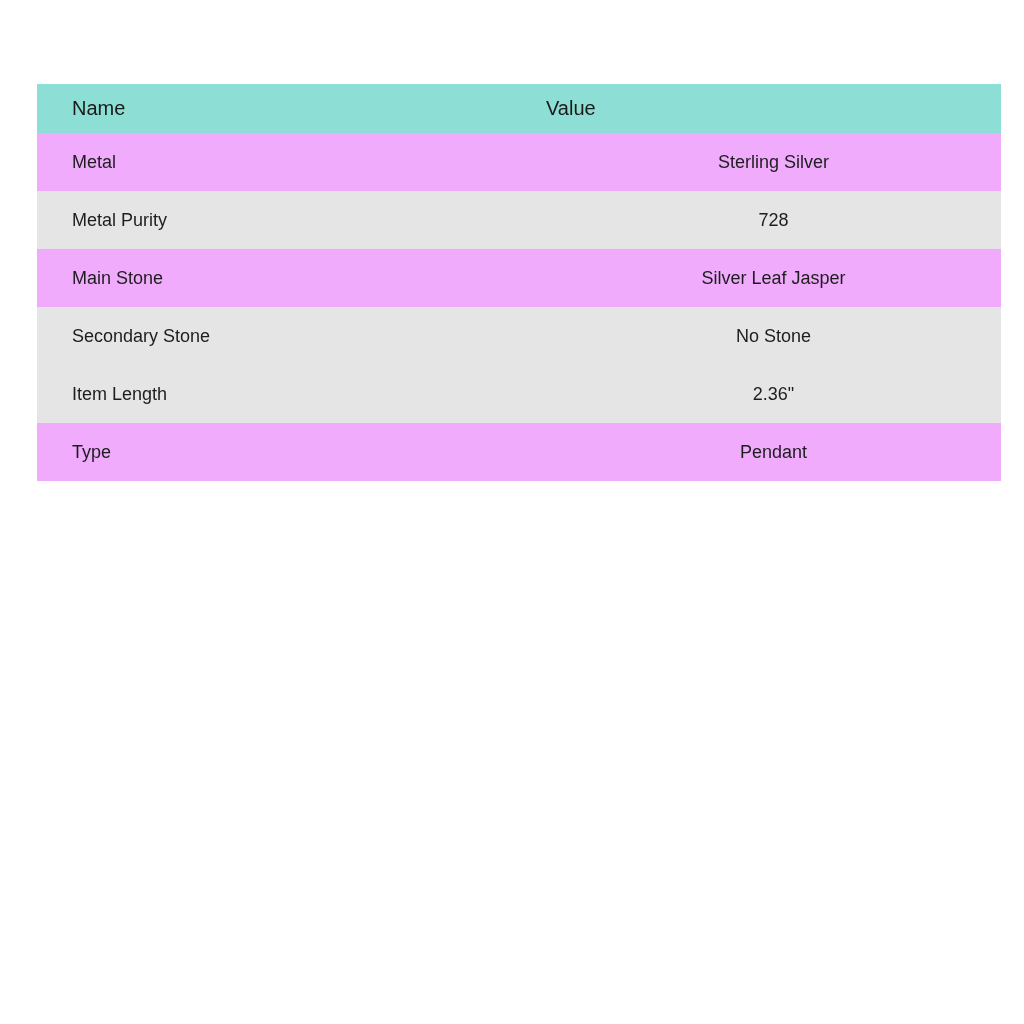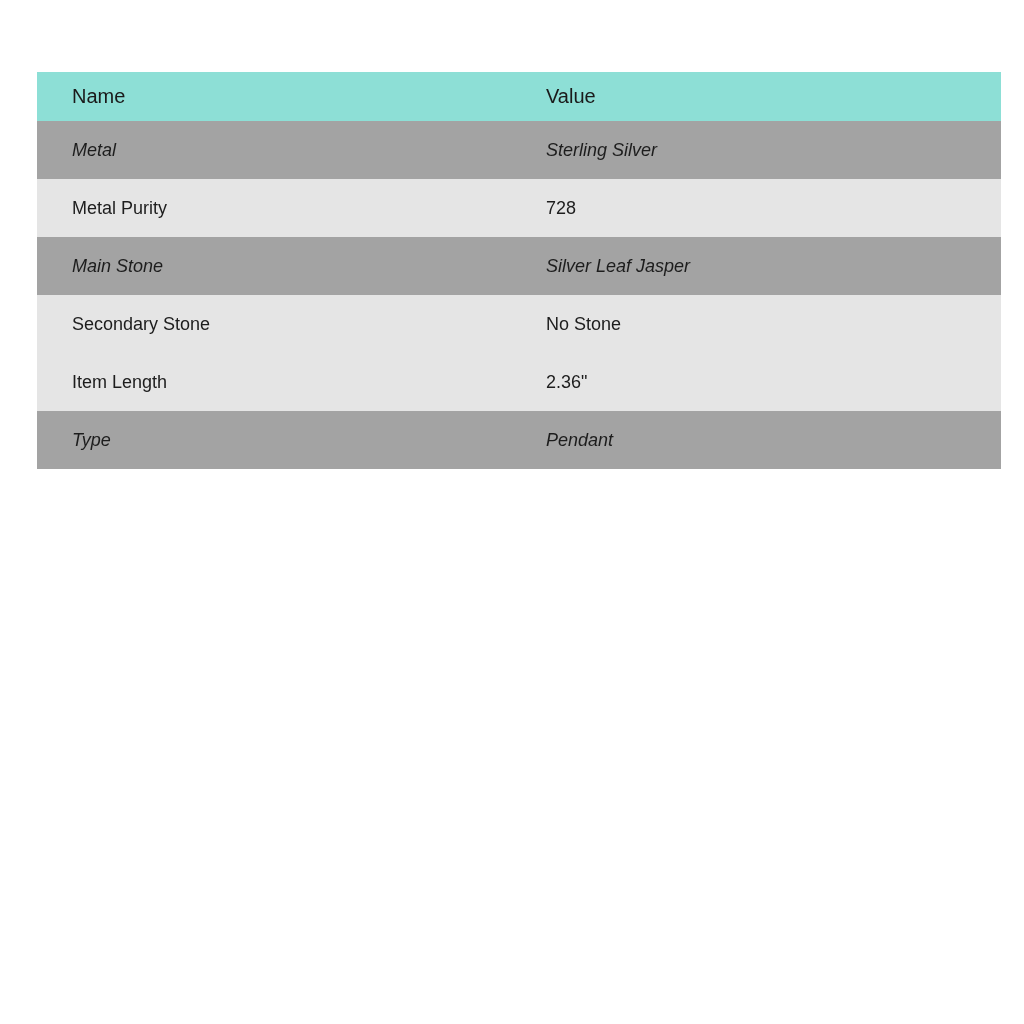--- a/index.html
+++ b/index.html
@@ -15,21 +15,21 @@
     position: relative;
     width: 1024px;
     height: 1024px;
     background: #ffffff;
     box-sizing: border-box;
   }
 
   .spec-table {
     position: absolute;
     left: 37px;
-    top: 72px;
+    top: 84px;
     width: 964px;
     border-collapse: collapse;
     table-layout: fixed;
   }
 
   .spec-table col.col-name { width: 487px; }
   .spec-table col.col-value { width: 477px; }
 
   .spec-table th {
     text-align: left;
@@ -50,25 +50,25 @@
     font-size: 18px;
     color: #1d1d1d;
     padding: 17px 0 17px 35px;
     height: 24px;
     border: none;
     vertical-align: middle;
   }
 
   .spec-table td.value-cell {
     padding-left: 22px;
+    text-align: center;
   }
 
   .spec-table tr.odd-row td {
-    background: #a3a3a3;
-    font-style: italic;
+    background: #f0abfc;
   }
 
   .spec-table tr.even-row td {
     background: #e5e5e5;
   }
 </style>
 </head>
 <body>
 
 <div class="page">

